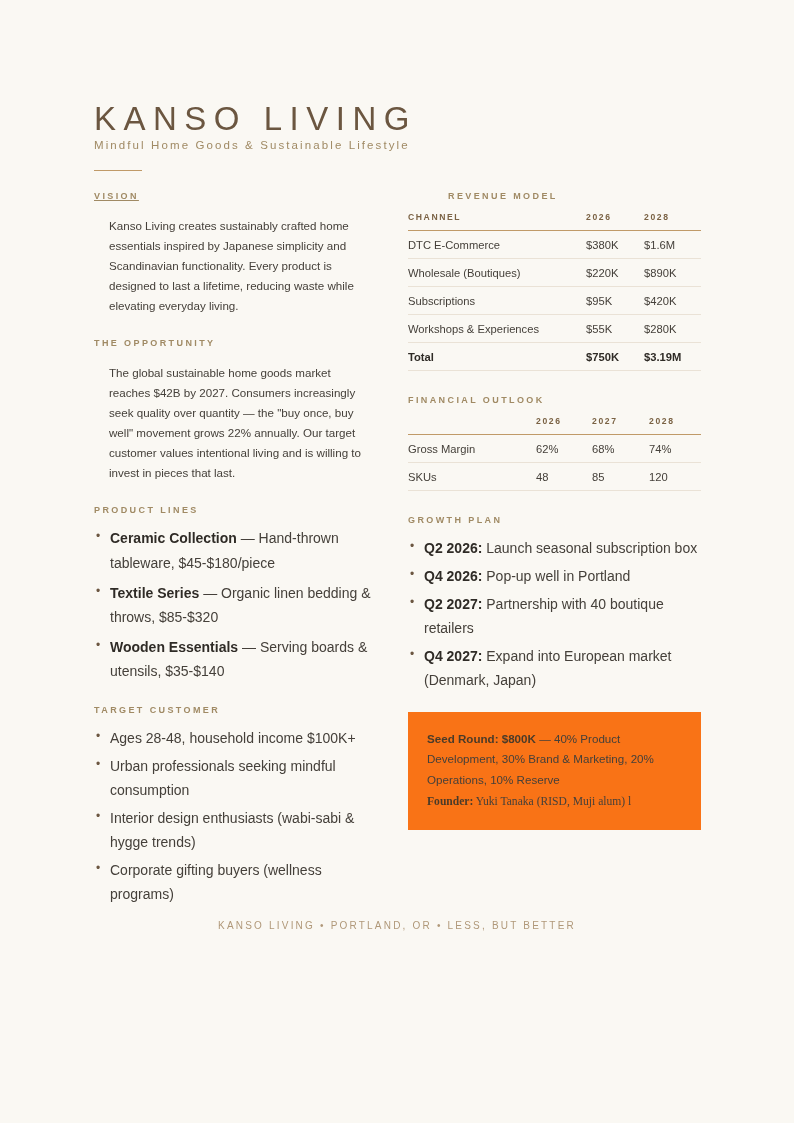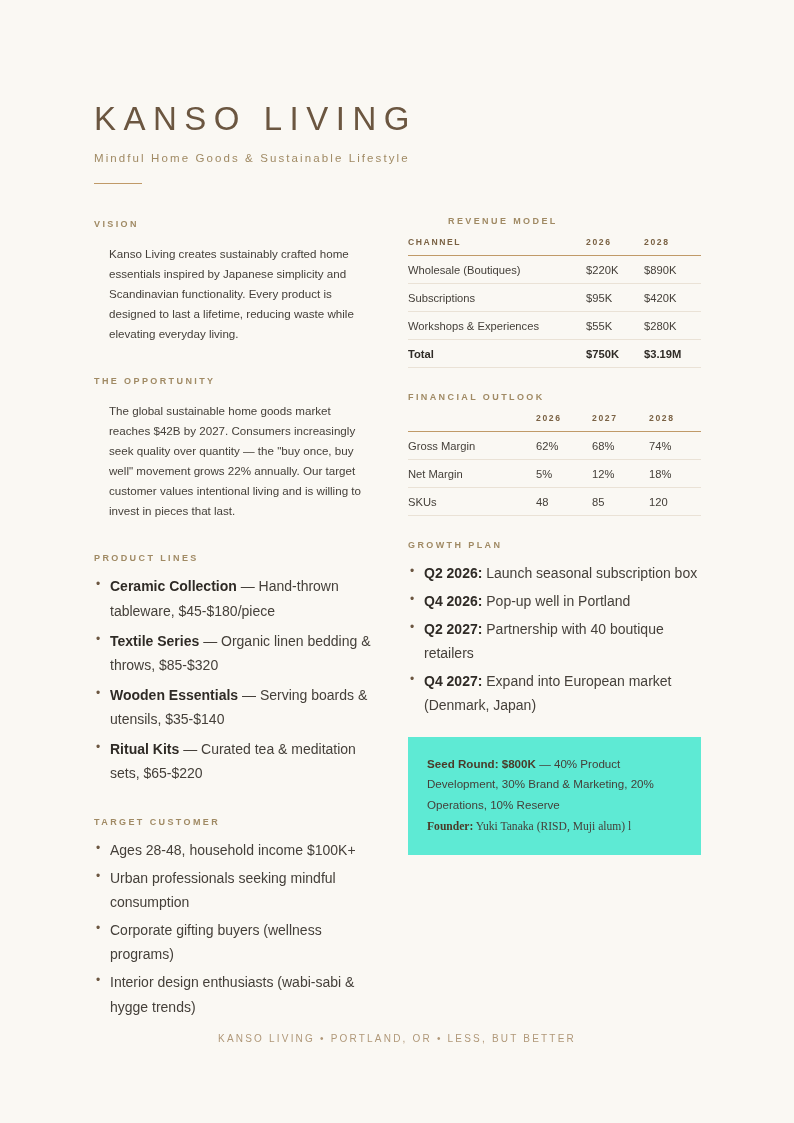--- a/index.html
+++ b/index.html
@@ -30,21 +30,21 @@
     font-weight: 400;
     color: #6b5640;
     line-height: 1.15;
     margin: 0 0 0 0;
     padding-top: 4px;
   }
   .brand-tagline {
     font-size: 11.5px;
     letter-spacing: 2.1px;
     color: #a08a64;
-    margin-top: 14px;
+    margin-top: 1px;
     font-weight: 400;
   }
   .header-rule {
     width: 48px;
     height: 1px;
     background: #c09a68;
     margin-top: 19px;
   }
 
   
@@ -65,24 +65,24 @@
 
   
   .sec-head {
     font-size: 9px;
     font-weight: 700;
     letter-spacing: 2.4px;
     color: #a08a64;
     margin: 0 0 11px 0;
     text-transform: uppercase;
   }
-  .col-left .sec-head { margin-top: 32px; }
-  .col-left .sec-head:first-child { margin-top: 15px; }
+  .col-left .sec-head { margin-top: 22px; }
+  .col-left .sec-head:first-child { margin-top: 0; text-decoration: underline; }
   .col-right .sec-head { margin-top: 24px; }
-  .col-right .sec-head:first-child { margin-top: 12px; padding-left: 40px; }
+  .col-right .sec-head:first-child { margin-top: 0; padding-left: 40px; }
 
   p.body {
     font-size: 11.6px;
     line-height: 1.73;
     color: #45403a;
     margin: 15px;
   }
 
   
   ul.bullets {
@@ -147,21 +147,21 @@
   table.rev th:nth-child(3), table.rev td:nth-child(3) { width: 57px; }
   
   table.fin th:nth-child(1), table.fin td:nth-child(1) { width: 128px; }
   table.fin th:nth-child(2), table.fin td:nth-child(2) { width: 56px; }
   table.fin th:nth-child(3), table.fin td:nth-child(3) { width: 57px; }
   table.fin th:nth-child(4), table.fin td:nth-child(4) { width: 52px; }
   table.fin th.blank { border-bottom: 1.3px solid #c09a68; }
 
   
   .callout {
-    background: #5eead4;
+    background: #f97316;
     padding: 17px 19px 18px 19px;
     margin-top: 20px;
   }
   .callout p {
     font-size: 11.6px;
     line-height: 1.73;
     color: #45403a;
     margin: 0;
   }
   .callout b { font-weight: 700; color: #4a3b29; }
@@ -196,47 +196,51 @@
       <p class="body">Kanso Living creates sustainably crafted home essentials inspired by Japanese simplicity and Scandinavian functionality. Every product is designed to last a lifetime, reducing waste while elevating everyday living.</p>
 
       <div class="sec-head">THE OPPORTUNITY</div>
       <p class="body">The global sustainable home goods market reaches $42B by 2027. Consumers increasingly seek quality over quantity — the "buy once, buy well" movement grows 22% annually. Our target customer values intentional living and is willing to invest in pieces that last.</p>
 
       <div class="sec-head">PRODUCT LINES</div>
       <ul class="bullets">
         <li><b>Ceramic Collection</b> <span>— Hand-thrown tableware, $45-$180/piece</span></li>
         <li><b>Textile Series</b> <span>— Organic linen bedding &amp; throws, $85-$320</span></li>
         <li><b>Wooden Essentials</b> <span>— Serving boards &amp; utensils, $35-$140</span></li>
-        <li><b>Ritual Kits</b> <span>— Curated tea &amp; meditation sets, $65-$220</span></li>
       </ul>
 
       <div class="sec-head">TARGET CUSTOMER</div>
       <ul class="bullets tight">
         <li>Ages 28-48, household income $100K+</li>
         <li>Urban professionals seeking mindful consumption</li>
+        <li>Interior design enthusiasts (wabi-sabi &amp; hygge trends)</li>
         <li>Corporate gifting buyers (wellness programs)</li>
-        <li>Interior design enthusiasts (wabi-sabi &amp; hygge trends)</li>
       </ul>
 
     </div>
 
     <div class="col-gap"></div>
 
     <div class="col-right">
 
       <div class="sec-head">REVENUE MODEL</div>
       <table class="data rev">
         <thead>
           <tr>
             <th>CHANNEL</th>
             <th>2026</th>
             <th>2028</th>
           </tr>
         </thead>
         <tbody>
+          <tr>
+            <td>DTC E-Commerce</td>
+            <td>$380K</td>
+            <td>$1.6M</td>
+          </tr>
           <tr>
             <td>Wholesale (Boutiques)</td>
             <td>$220K</td>
             <td>$890K</td>
           </tr>
           <tr>
             <td>Subscriptions</td>
             <td>$95K</td>
             <td>$420K</td>
           </tr>
@@ -262,26 +266,20 @@
             <th>2027</th>
             <th>2028</th>
           </tr>
         </thead>
         <tbody>
           <tr>
             <td>Gross Margin</td>
             <td>62%</td>
             <td>68%</td>
             <td>74%</td>
-          </tr>
-          <tr>
-            <td>Net Margin</td>
-            <td>5%</td>
-            <td>12%</td>
-            <td>18%</td>
           </tr>
           <tr>
             <td>SKUs</td>
             <td>48</td>
             <td>85</td>
             <td>120</td>
           </tr>
         </tbody>
       </table>
 

